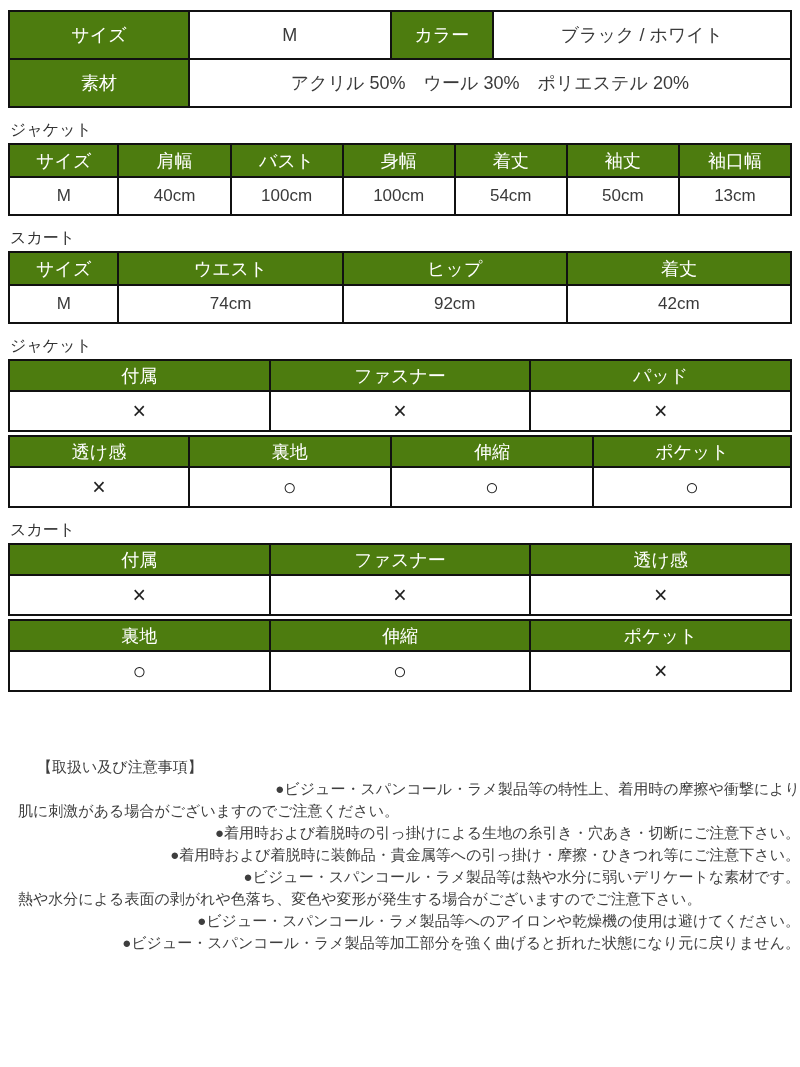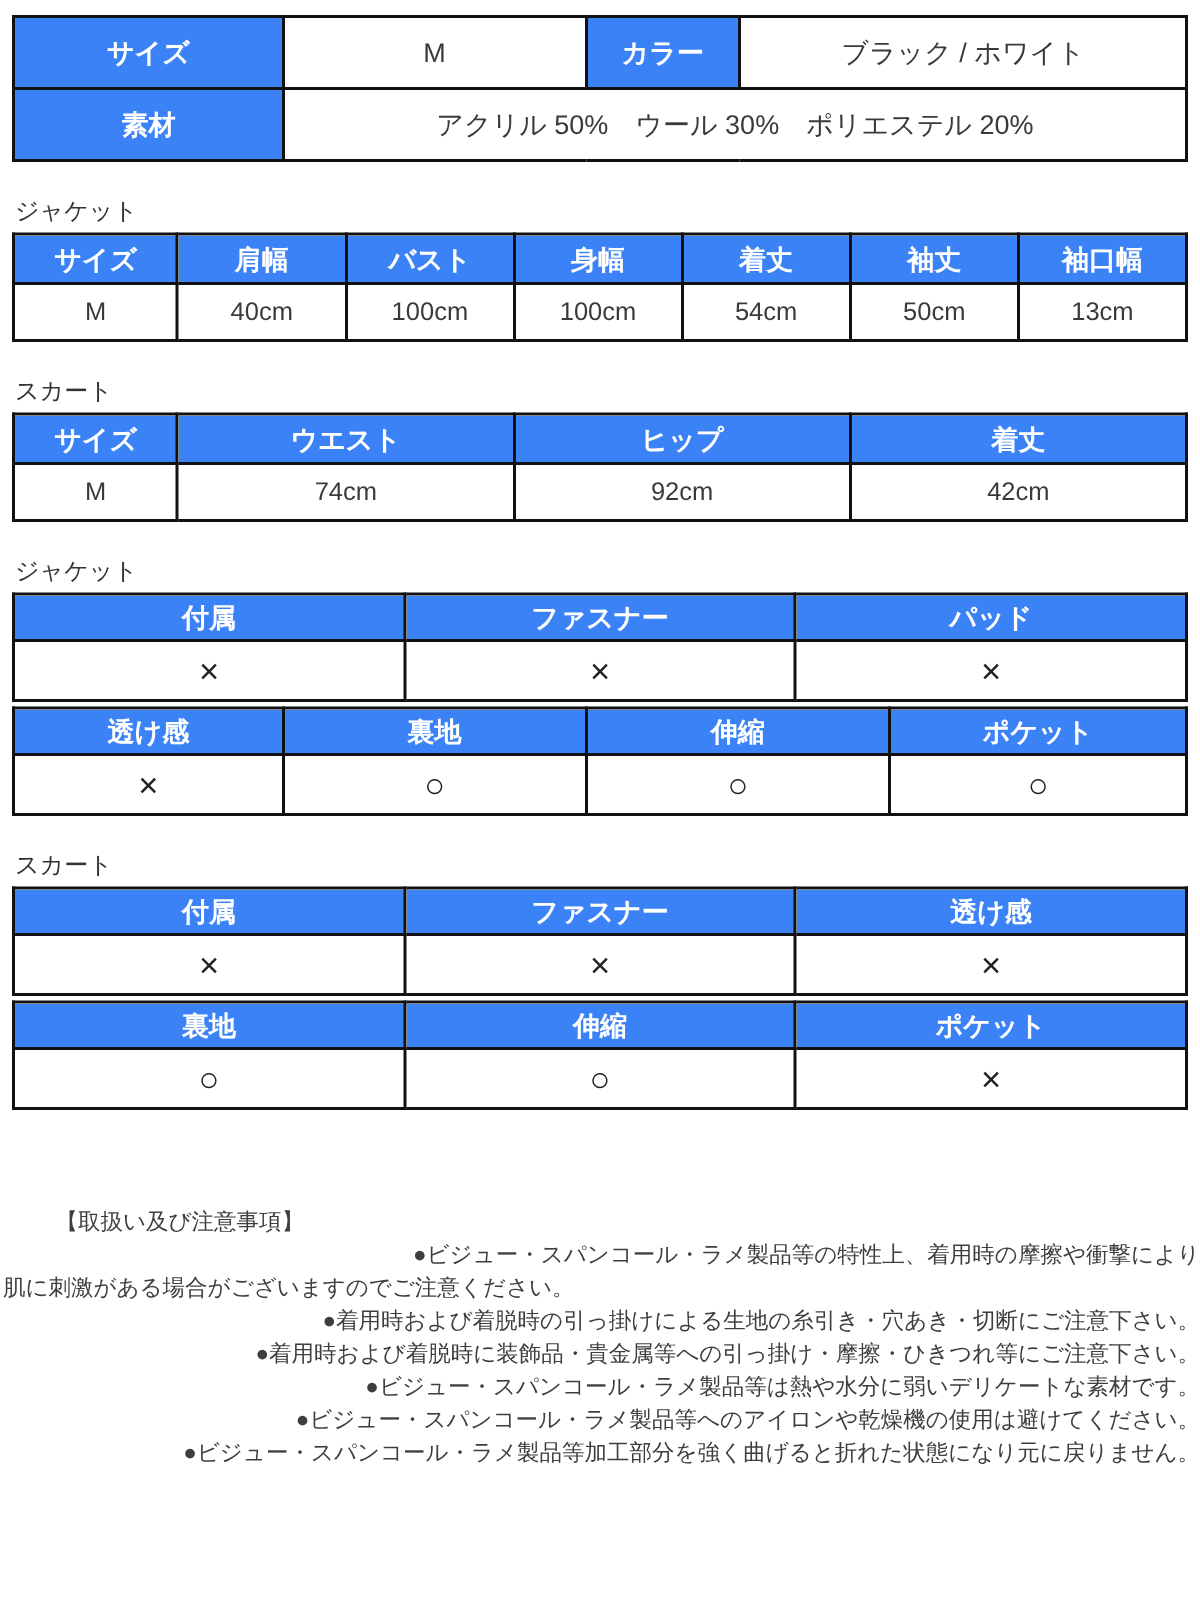--- a/index.html
+++ b/index.html
@@ -23,23 +23,23 @@
   }
   table.spec th,
   table.spec td {
     border: 2px solid #111111;
     text-align: center;
     vertical-align: middle;
     padding: 0;
     overflow: hidden;
   }
   table.spec th {
-    background: #3b82f6;
+    background: #4d7c0f;
     color: #ffffff;
-    font-weight: bold;
+    font-weight: normal;
     font-size: 18px;
     margin-left: 30px;
   }
   table.spec td {
     background: #ffffff;
     color: #3a3a3a;
     font-size: 17px;
   }
   
   table.info tr { height: 48px; }
@@ -48,33 +48,33 @@
   table.size-table tr.hdr { height: 33px; }
   table.size-table tr.val { height: 38px; }
   
   table.feat tr.hdr { height: 31px; }
   table.feat tr.val { height: 40px; }
   table.feat td { font-size: 23px; color: #222222; }
   table.feat.second { margin-top: 3px; }
   .section-label {
     font-size: 16px;
     color: #333333;
-    margin: 24px 0 3px 0;
+    margin: 12px 0 3px 0;
     padding-left: 2px;
     line-height: 20px;
   }
   .notes {
     margin-top: 64px;
     font-size: 15px;
     line-height: 22px;
     color: #3e3e3e;
   }
   .note-heading { padding-left: 37px; }
   .note-line.bullet { padding-left: 12px; text-align: right; }
-  .note-line.cont { padding-left: 2px; }
+  .note-line.cont { padding-left: 18px; }
 </style>
 </head>
 <body>
 
 <div class="tables">
 
   <table class="spec info">
     <colgroup>
       <col style="width:23%">
         <col style="width:25.8%">
@@ -237,15 +237,16 @@
 
 </div>
 
 <div class="notes">
   <div class="note-heading">【取扱い及び注意事項】</div>
   <div class="note-line bullet">●ビジュー・スパンコール・ラメ製品等の特性上、着用時の摩擦や衝撃により</div>
   <div class="note-line cont">肌に刺激がある場合がございますのでご注意ください。</div>
   <div class="note-line bullet">●着用時および着脱時の引っ掛けによる生地の糸引き・穴あき・切断にご注意下さい。</div>
   <div class="note-line bullet">●着用時および着脱時に装飾品・貴金属等への引っ掛け・摩擦・ひきつれ等にご注意下さい。</div>
   <div class="note-line bullet">●ビジュー・スパンコール・ラメ製品等は熱や水分に弱いデリケートな素材です。</div>
+  <div class="note-line cont">熱や水分による表面の剥がれや色落ち、変色や変形が発生する場合がございますのでご注意下さい。</div>
   <div class="note-line bullet">●ビジュー・スパンコール・ラメ製品等へのアイロンや乾燥機の使用は避けてください。</div>
   <div class="note-line bullet">●ビジュー・スパンコール・ラメ製品等加工部分を強く曲げると折れた状態になり元に戻りません。</div>
 </div>
 
 </body></html>

